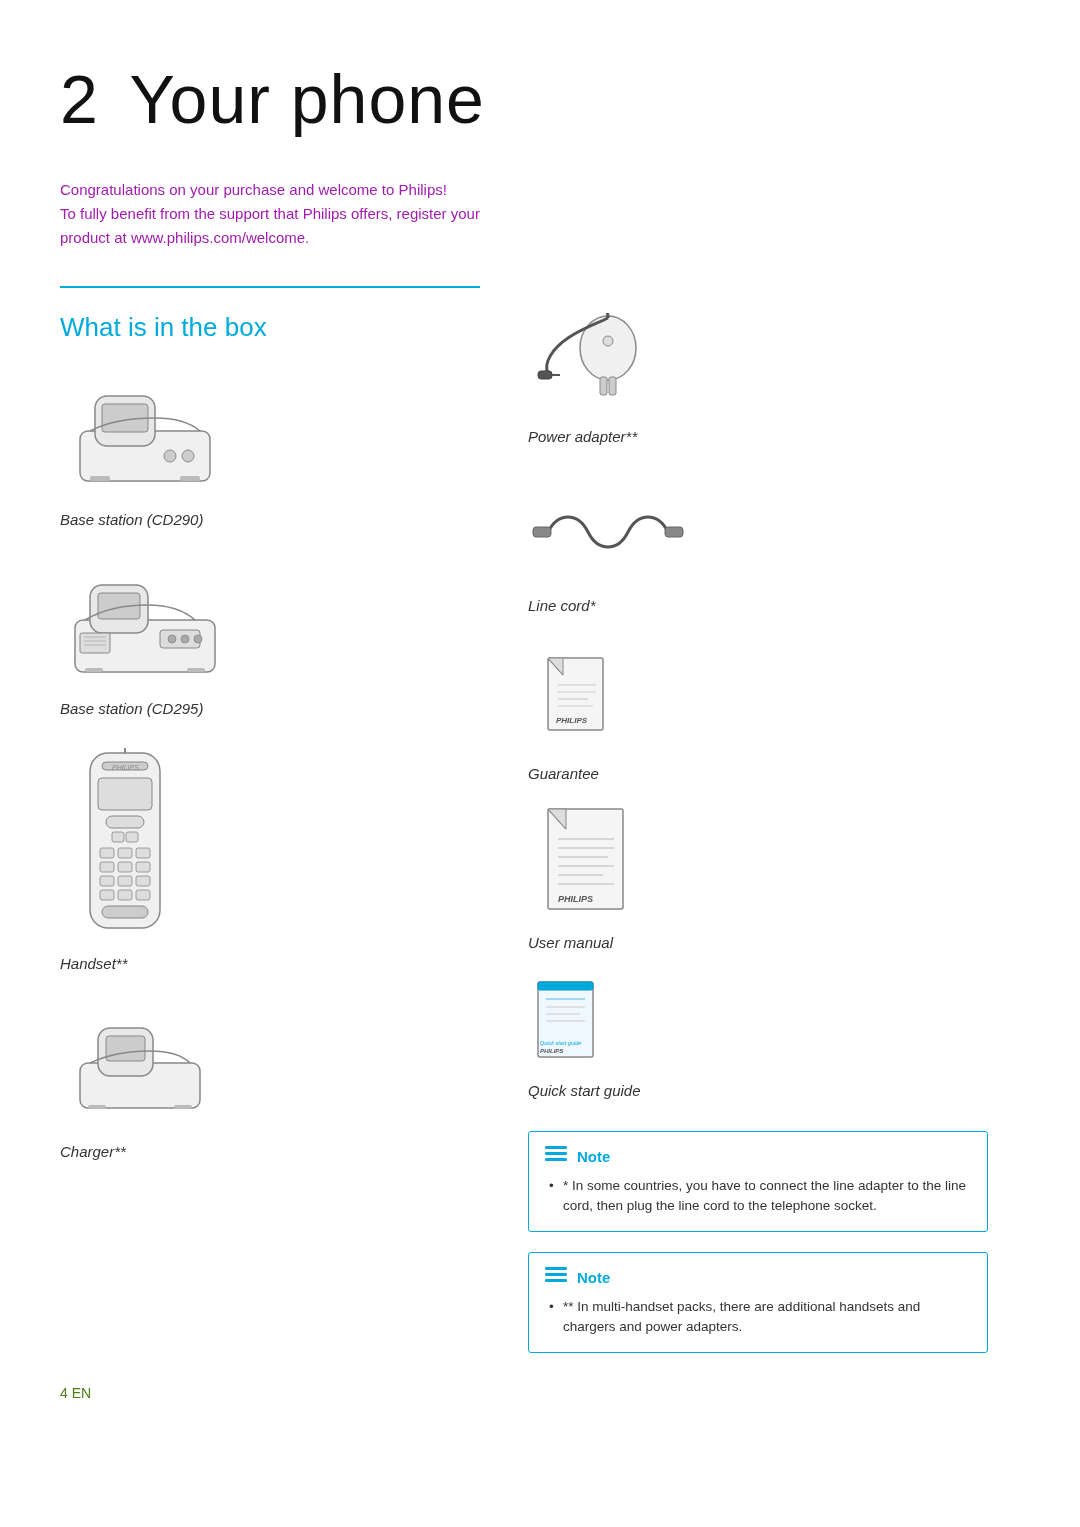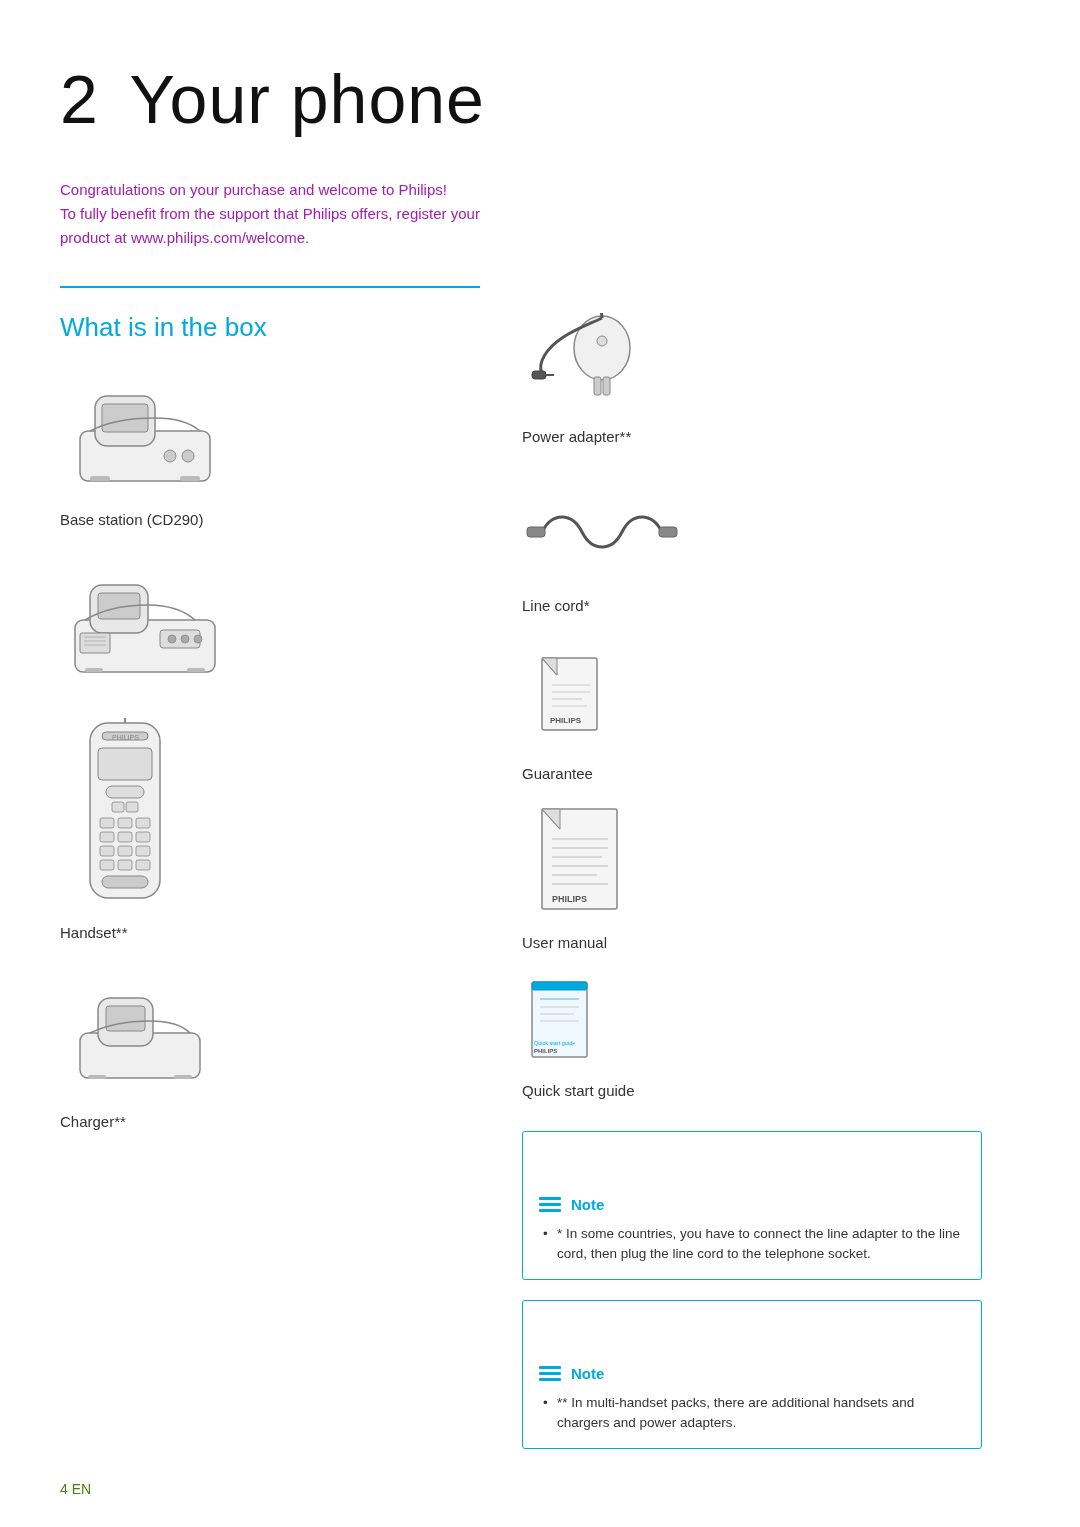--- a/index.html
+++ b/index.html
@@ -38,32 +38,33 @@
       max-width: 420px;
     }
     .section-title {
       font-size: 26px;
       font-weight: 400;
       color: #00aadd;
       margin-bottom: 24px;
     }
     .two-col {
       display: flex;
-      gap: 12px;
+      gap: 18px;
     }
     .col-left {
       width: 420px;
       flex-shrink: 0;
     }
     .col-right {
       flex: 1;
       padding-left: 30px;
     }
     .item-block {
       margin-bottom: 28px;
+      font-style: italic;
     }
     .item-image {
       margin-bottom: 8px;
     }
     .item-label {
       font-size: 15px;
       color: #333;
     }
     
     .svg-container {
@@ -90,24 +91,22 @@
     .note-box {
       border: 1.5px solid #00aadd;
       border-radius: 3px;
       padding: 14px 16px;
       margin-top: 20px;
       background: #fff;
       max-width: 460px;
     }
     .note-header {
       display: flex;
-      align-items: center;
       gap: 10px;
       margin-bottom: 8px;
-      margin-top: 48px;
     }
     .note-lines {
       display: flex;
       flex-direction: column;
       gap: 3px;
     }
     .note-line {
       width: 22px;
       height: 3px;
       background: #00aadd;
@@ -196,20 +195,21 @@
 
           <rect x="20" y="68" width="30" height="20" rx="2" fill="#ddd" stroke="#888" stroke-width="1"></rect>
           <line x1="24" y1="72" x2="46" y2="72" stroke="#aaa" stroke-width="0.8"></line>
           <line x1="24" y1="76" x2="46" y2="76" stroke="#aaa" stroke-width="0.8"></line>
           <line x1="24" y1="80" x2="46" y2="80" stroke="#aaa" stroke-width="0.8"></line>
 
           <rect x="25" y="103" width="18" height="4" rx="2" fill="#bbb"></rect>
           <rect x="127" y="103" width="18" height="4" rx="2" fill="#bbb"></rect>
         </svg>
       </div>
+      <div class="item-label">Base station (CD295)</div>
     </div>
 
     <div class="item-block">
       <div class="item-image">
         <svg width="130" height="190" viewBox="0 0 130 190" fill="none" xmlns="http://www.w3.org/2000/svg">
 
           <rect x="30" y="5" width="70" height="175" rx="18" fill="#f0f0f0" stroke="#888" stroke-width="1.5"></rect>
 
           <rect x="42" y="14" width="46" height="8" rx="4" fill="#ccc" stroke="#888" stroke-width="1"></rect>
 

